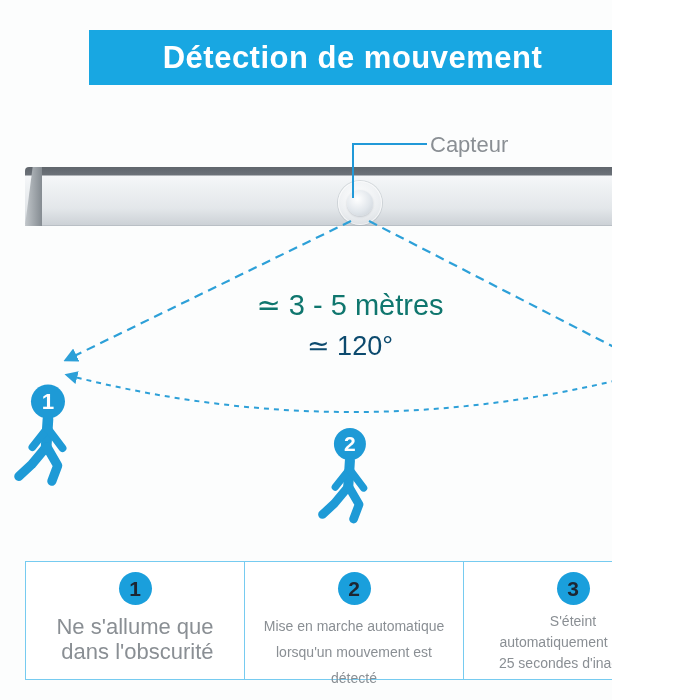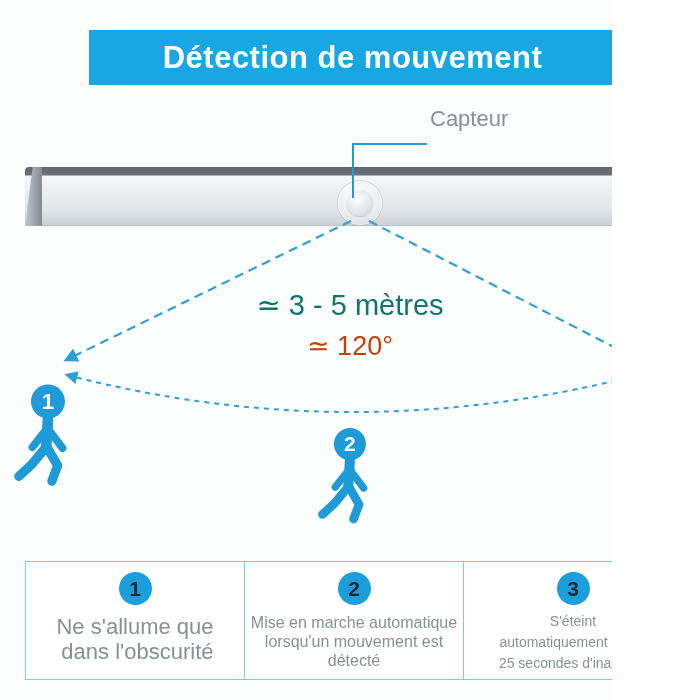--- a/index.html
+++ b/index.html
@@ -13,21 +13,21 @@
   }
   html,body{margin:0;padding:0;}
   body{width:700px;height:700px;font-family:"Liberation Sans",sans-serif;background:#fff;}
   .canvas{position:relative;width:612px;height:700px;background:#fcfdfd;overflow:hidden;}
 
   
   .banner{position:absolute;left:89px;top:30px;width:527px;height:55px;background:var(--banner-blue);}
   .banner-title{color:#ffffff;font-weight:bold;font-size:31px;line-height:55px;text-align:center;letter-spacing:.5px;}
 
   
-  .sensor-label{position:absolute;left:430px;top:106px;font-size:22px;color:var(--text-gray);}
+  .sensor-label{position:absolute;left:430px;top:132px;font-size:22px;color:var(--text-gray);}
 
   
   .light-bar{position:absolute;left:25px;top:167px;width:651px;height:59px;
     border-radius:4px 7px 7px 4px;
     background:linear-gradient(to bottom,#60666c 0,#6b7178 8px,#f5f7f9 9px,#eef1f3 35%,#e3e7ea 70%,#cbd0d5 100%);
     box-shadow:inset 0 -1px 0 #b9bfc5;}
   .bar-cap-left{position:absolute;left:0;top:0;bottom:0;width:17px;
     background:linear-gradient(to right,#c2c7cb,#848b91);
     clip-path:polygon(45% 0,100% 0,100% 100%,0 100%);}
   .bar-cap-right{position:absolute;right:0;top:0;bottom:0;width:15px;
@@ -42,40 +42,40 @@
     background:radial-gradient(circle at 40% 35%,#ffffff,#e2e7ec 55%,#c6cdd4);
     box-shadow:0 1px 2px rgba(120,130,140,.35);}
 
   
   .lines-svg{position:absolute;left:0;top:0;width:700px;height:700px;pointer-events:none;}
 
   
   .range-distance{position:absolute;left:0;top:288px;width:700px;text-align:center;
     font-size:29px;color:#0f766e;}
   .range-angle{position:absolute;left:0;top:330px;width:700px;text-align:center;
-    font-size:27px;color:#c2410c;}
+    font-size:27px;color:#0c4a6e;}
 
   
   .person{position:absolute;}
   .person-1{left:13px;top:383px;width:68px;height:107px;}
   .person-2{left:317px;top:424px;width:64px;height:106px;}
   .person-3{left:624px;top:388px;width:68px;height:108px;}
 
   
   .features{position:absolute;left:25px;top:561px;width:658px;height:119px;display:flex;
     border:1px solid var(--table-border);background:#ffffff;box-sizing:border-box;}
   .feature-cell{flex:1;border-right:1px solid var(--table-border);display:flex;flex-direction:column;
     align-items:center;padding-top:10px;box-sizing:border-box;}
   .feature-cell:last-child{border-right:none;}
   .badge{width:33px;height:33px;border-radius:50%;background:var(--badge-blue);
     color:var(--badge-number-dark);font-weight:bold;font-size:21px;
     display:flex;align-items:center;justify-content:center;flex:0 0 auto;}
   .feature-text{color:var(--text-gray);text-align:center;white-space:pre-line;margin-top:8px;}
   .cell-1 .feature-text{font-size:22px;line-height:25px;margin-top:9px;text-align:right;}
-  .cell-2 .feature-text{font-size:16px;line-height:19px;}
+  .cell-2 .feature-text{font-size:14px;line-height:26px;}
   .cell-3 .feature-text{font-size:14px;line-height:21px;margin-top:6px;}
 </style>
 </head>
 <body>
 
 <div class="canvas">
 
   <div class="banner">
     <div class="banner-title">Détection de mouvement</div>
   </div>

